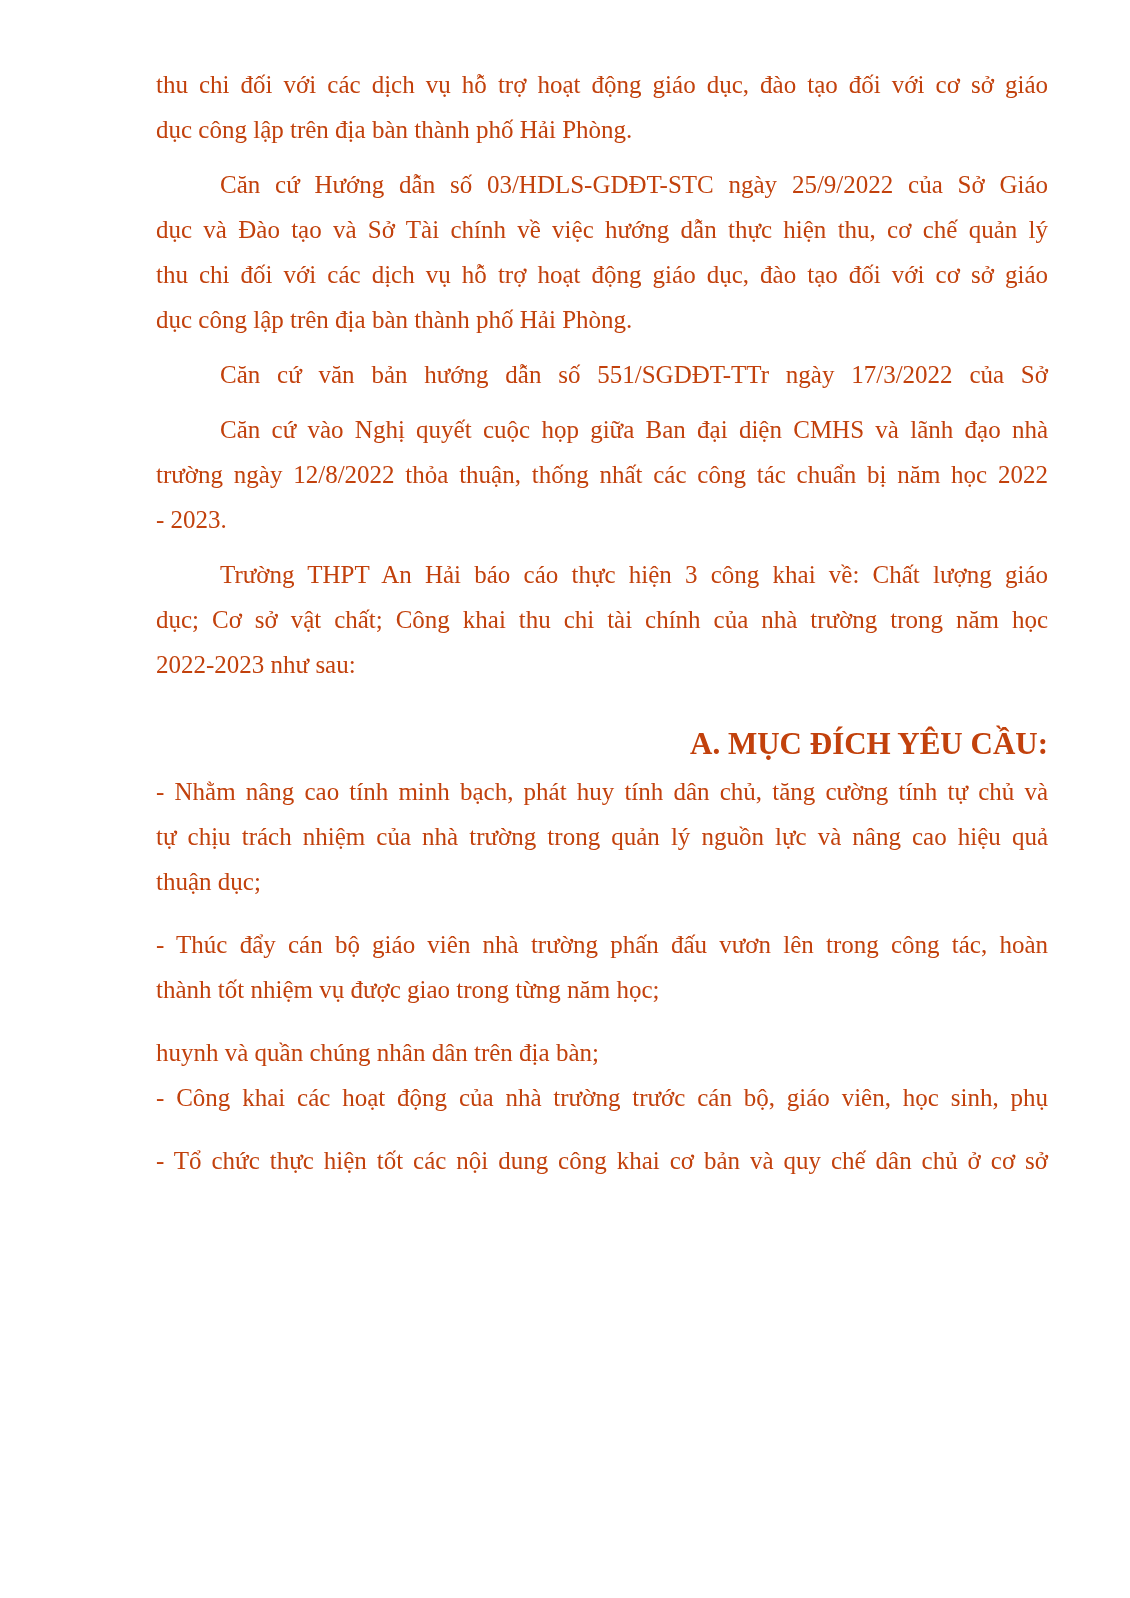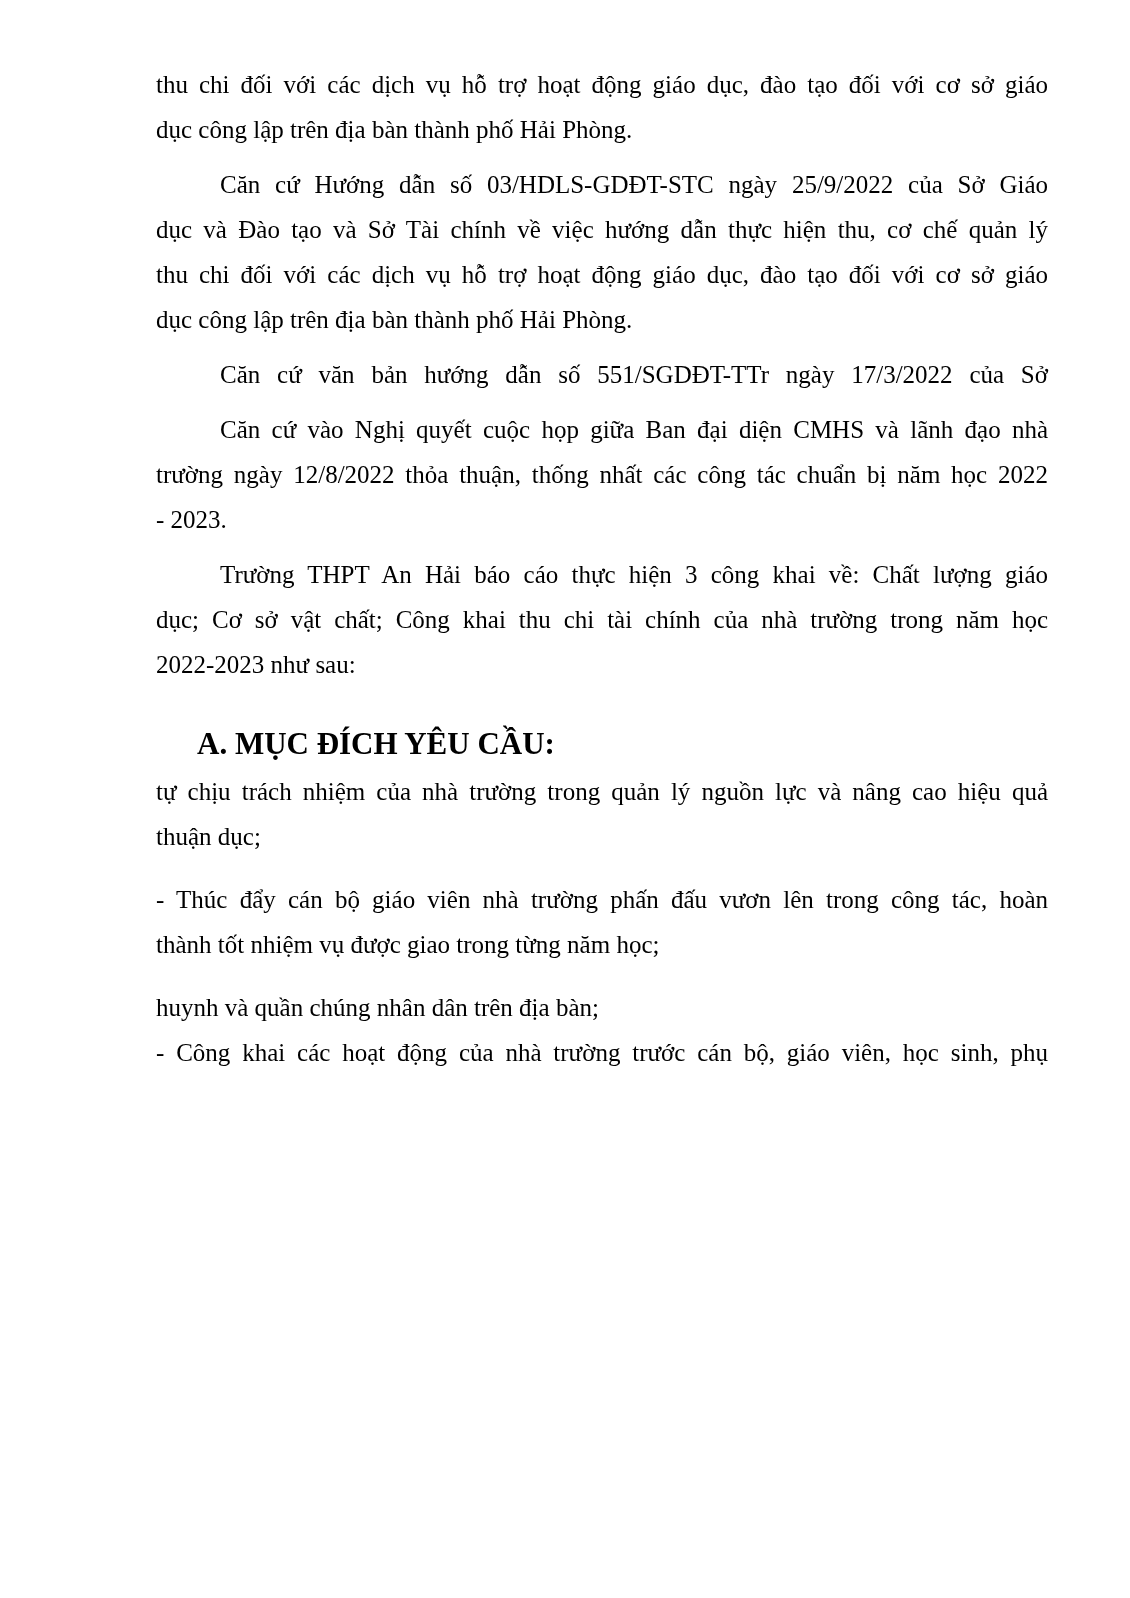--- a/index.html
+++ b/index.html
@@ -17,21 +17,21 @@
     font-family: "Liberation Serif", "DejaVu Serif", serif;
     color: #000000;
   }
   .content {
     position: absolute;
     left: 156px;
     top: 62px;
     width: 892px;
     font-size: 25px;
     line-height: 45px;
-    color: #000000;
+    color: #c2410c;
   }
   .para { margin: 0 0 10px 0; }
   .para.sect { margin-bottom: 18px; }
   .para.last-para { margin-bottom: 0; }
   .line {
     white-space: nowrap;
     text-align: justify;
     text-align-last: justify;
     text-justify: inter-word;
   }
@@ -39,20 +39,21 @@
   .line.end {
     text-align: center;
     text-align-last: left;
   }
   .heading {
     margin: 34px 0 2px 41px;
     font-size: 31px;
     line-height: 46px;
     font-weight: bold;
     white-space: nowrap;
+    text-align: right;
   }
 </style>
 </head>
 <body>
 
 <div class="page">
   <div class="content">
 
     <div class="para">
       <div class="line">thu chi đối với các dịch vụ hỗ trợ hoạt động giáo dục, đào tạo đối với cơ sở giáo</div>
@@ -78,32 +79,34 @@
 
     <div class="para">
       <div class="line ind">Trường THPT An Hải báo cáo thực hiện 3 công khai về: Chất lượng giáo</div>
       <div class="line">dục; Cơ sở vật chất; Công khai thu chi tài chính của nhà trường trong năm học</div>
       <div class="line end">2022-2023 như sau:</div>
     </div>
 
     <div class="heading">A. MỤC ĐÍCH YÊU CẦU:</div>
 
     <div class="para sect">
+      <div class="line">- Nhằm nâng cao tính minh bạch, phát huy tính dân chủ, tăng cường tính tự chủ và</div>
       <div class="line">tự chịu trách nhiệm của nhà trường trong quản lý nguồn lực và nâng cao hiệu quả</div>
       <div class="line end">thuận dục;</div>
     </div>
 
 
     <div class="para sect">
       <div class="line">- Thúc đẩy cán bộ giáo viên nhà trường phấn đấu vươn lên trong công tác, hoàn</div>
       <div class="line end">thành tốt nhiệm vụ được giao trong từng năm học;</div>
     </div>
 
     <div class="para sect">
       <div class="line end">huynh và quần chúng nhân dân trên địa bàn;</div>
       <div class="line">- Công khai các hoạt động của nhà trường trước cán bộ, giáo viên, học sinh, phụ</div>
     </div>
 
     <div class="para sect last-para">
+      <div class="line">- Tổ chức thực hiện tốt các nội dung công khai cơ bản và quy chế dân chủ ở cơ sở</div>
     </div>
 
   </div>
 </div>
 
 </body></html>

